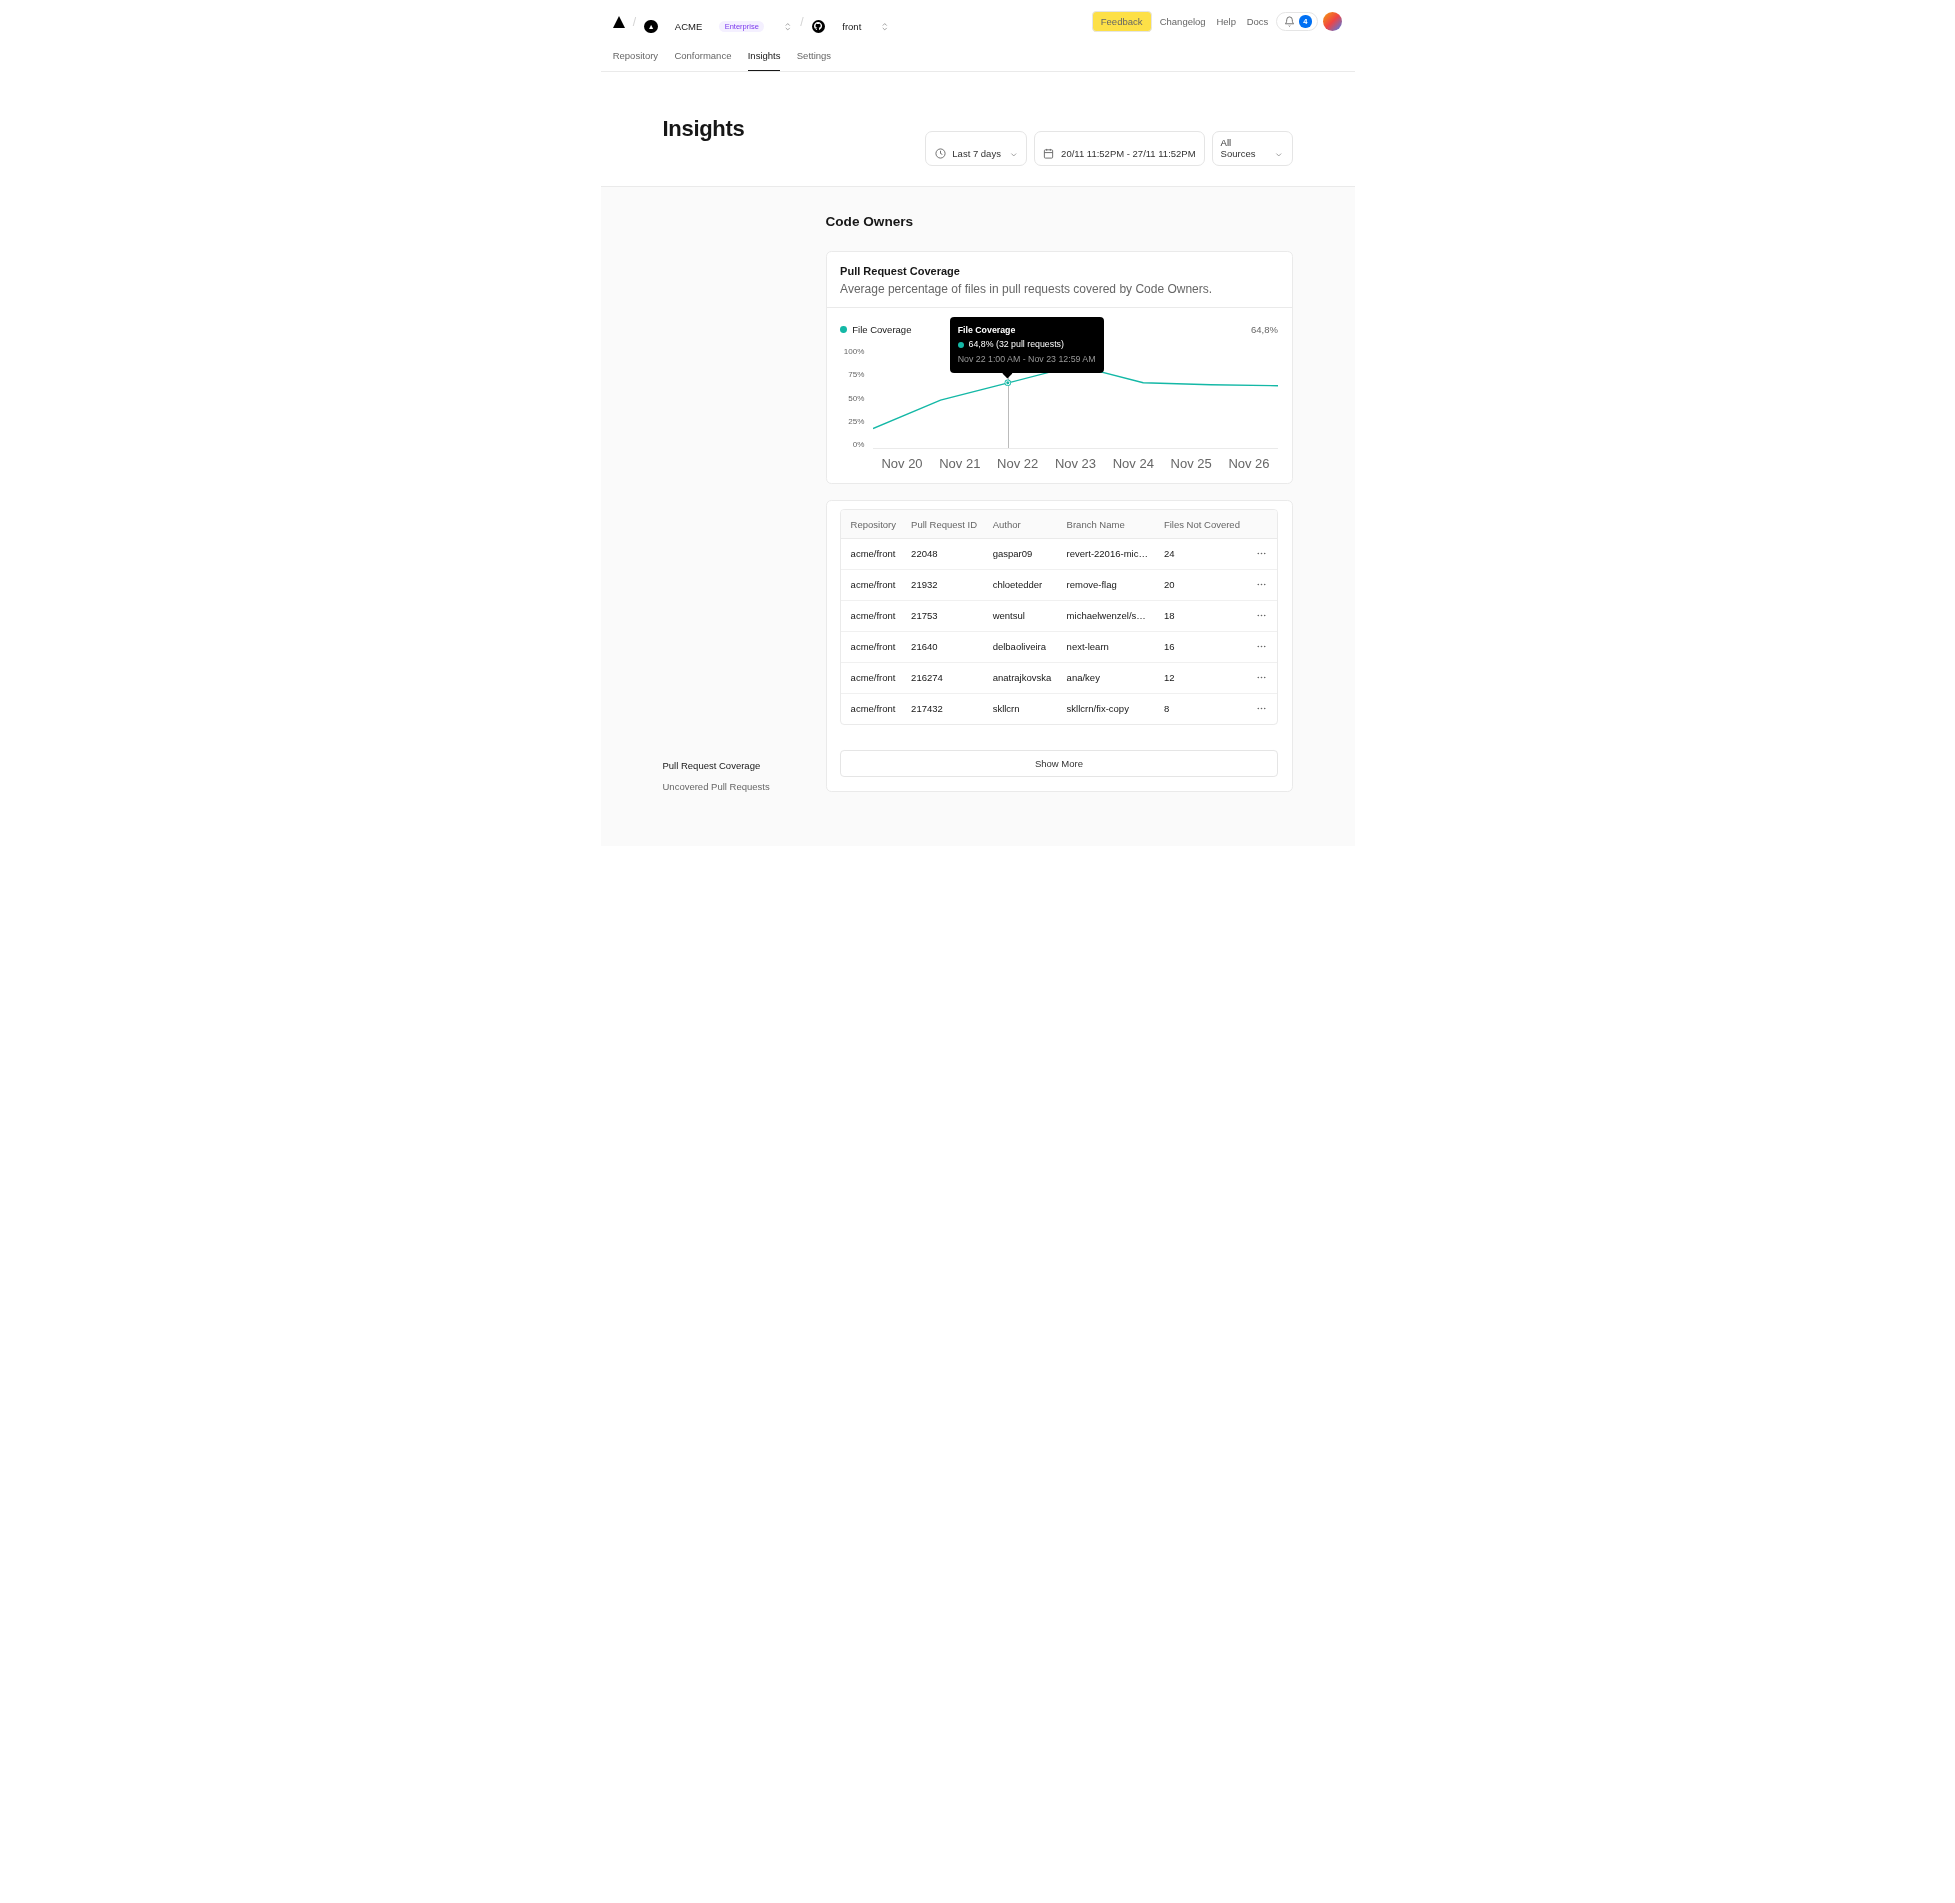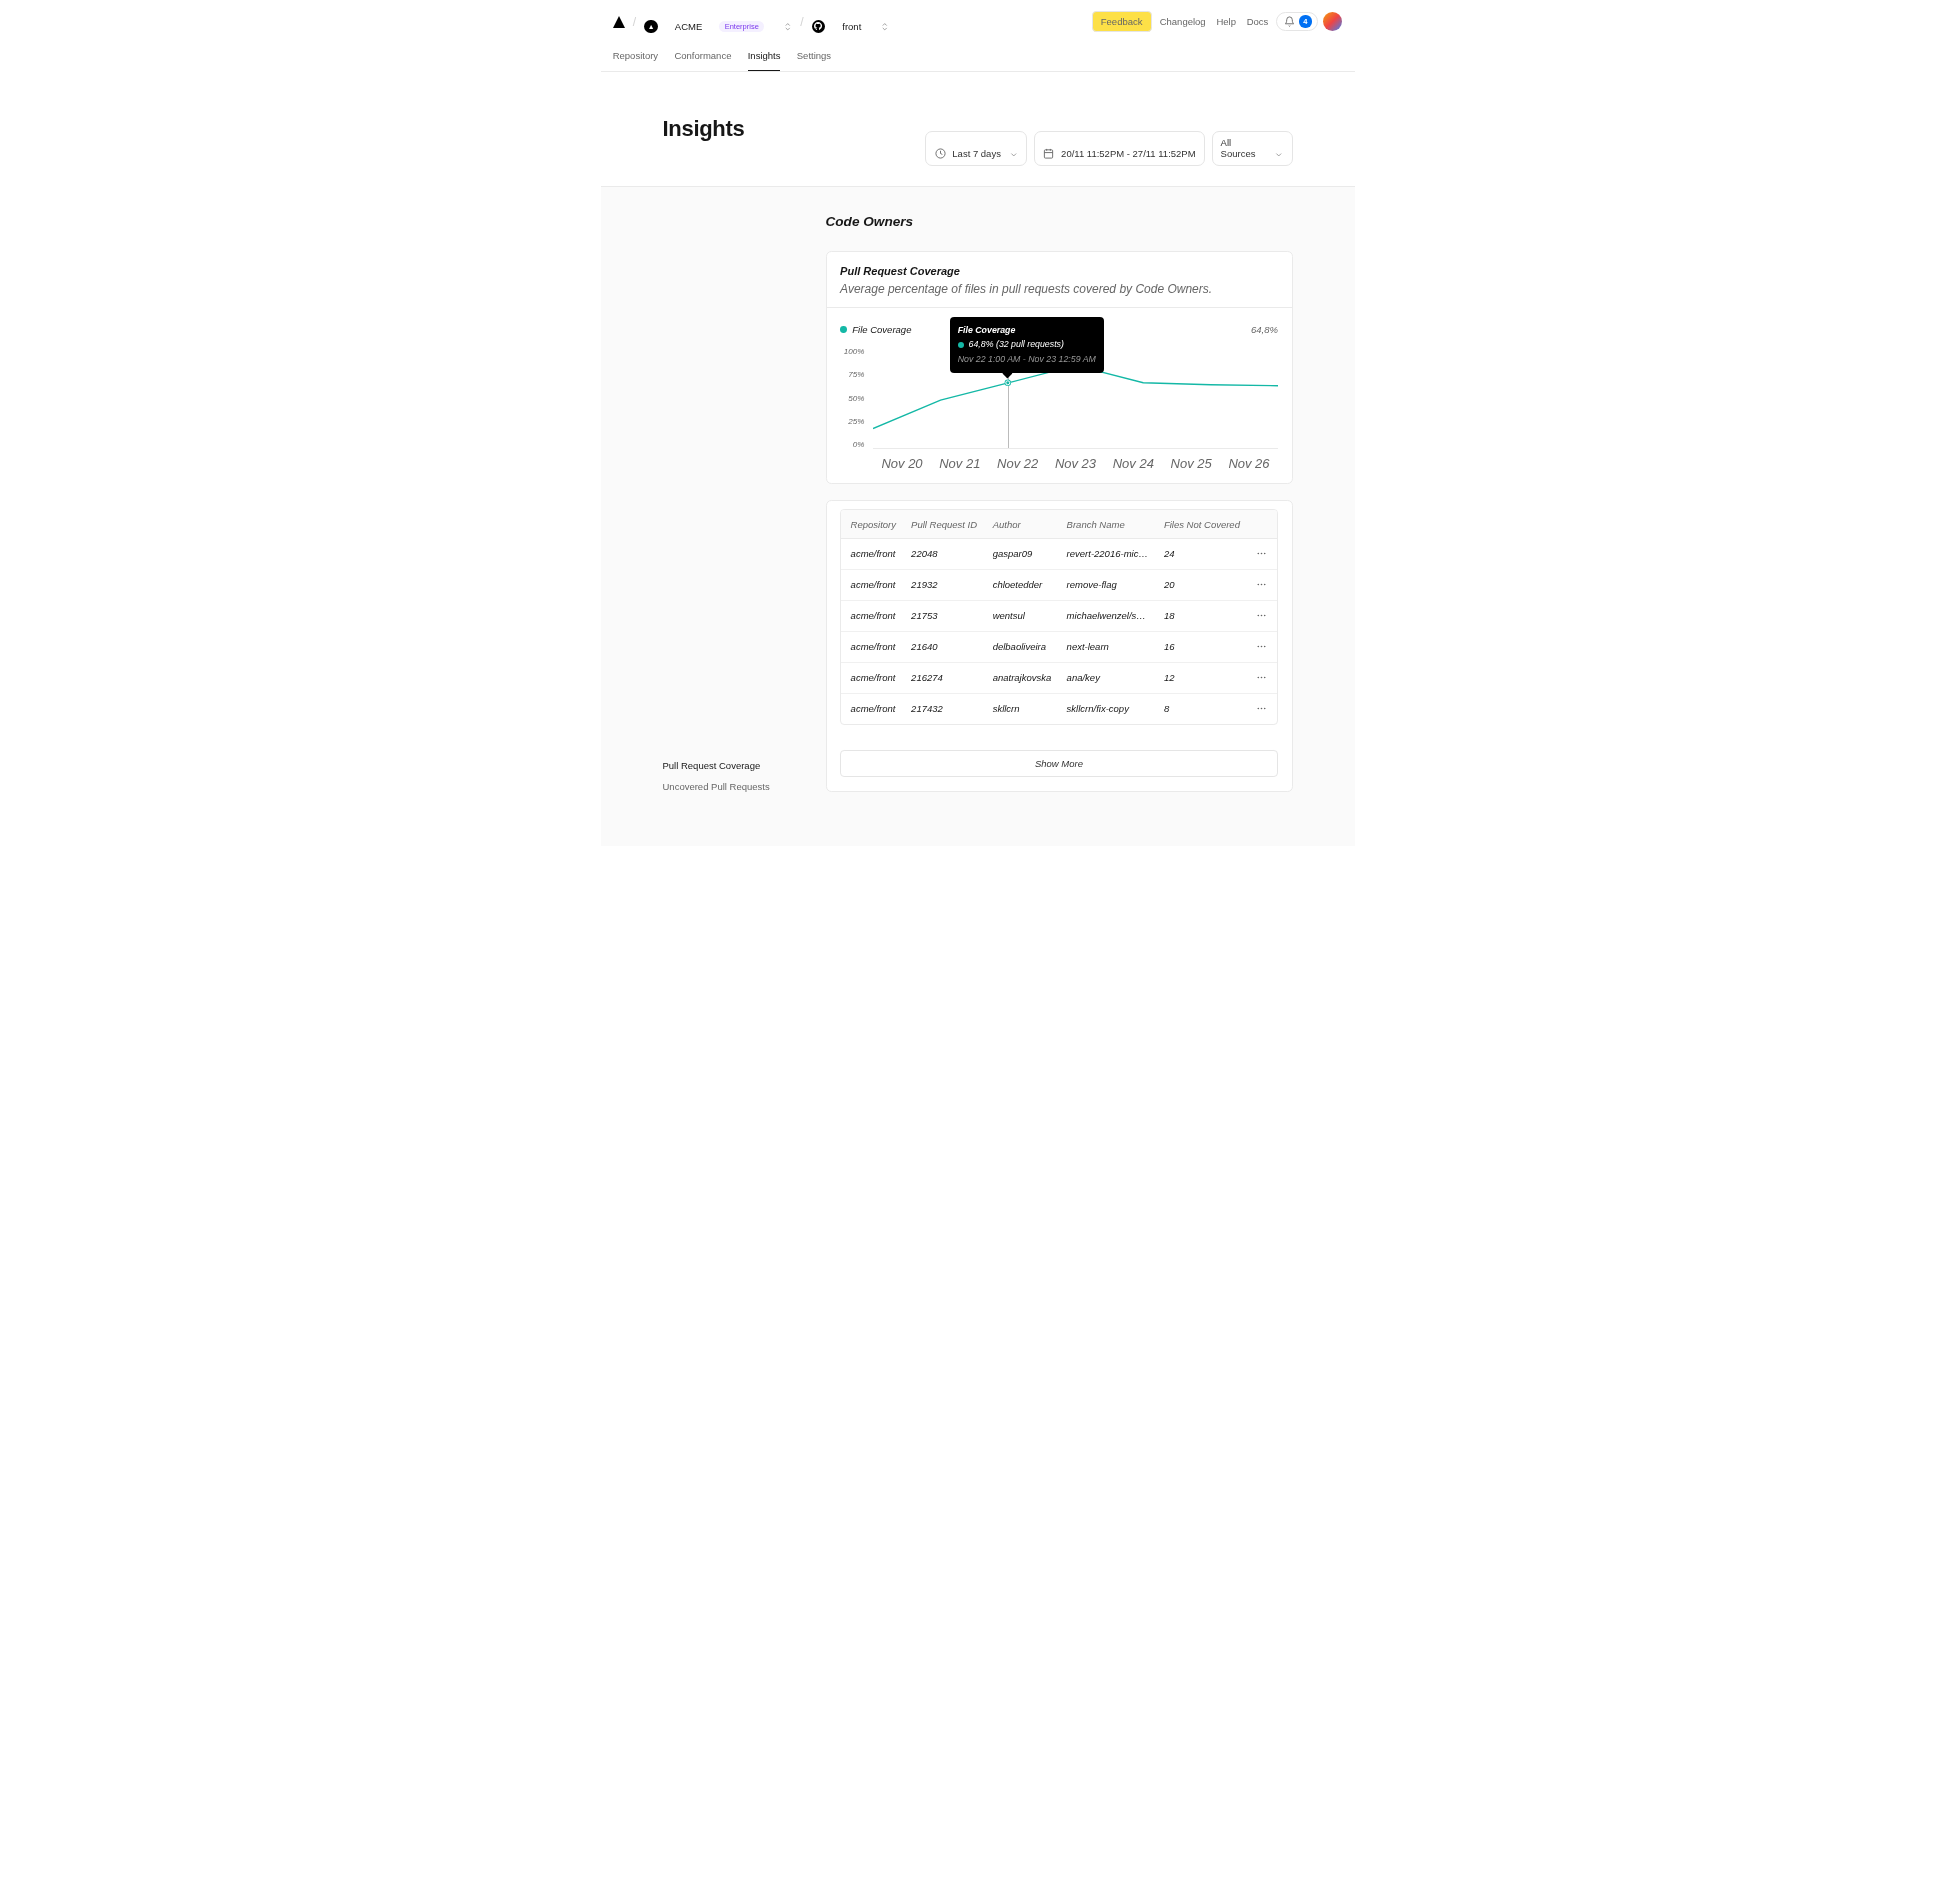--- a/index.html
+++ b/index.html
@@ -26,21 +26,21 @@
   .page-header { background:#fff; border-bottom:0.7px solid #eaeaea; padding:20.4px 62px; display:flex; justify-content:space-between; align-items:center; }
   .page-title { font-size:22px; font-weight:600; letter-spacing:-0.3px; }
   .header-controls { display:flex; gap:6.8px; }
   .select-box { border:0.7px solid #e5e5e5; border-radius:7px; background:#fff; padding:5.4px 8.1px; display:inline-flex; align-items:flex-end; gap:6.8px; color:#333; font-size:9.5px; cursor:pointer; min-height:24.4px;margin-top:39px; }
   .select-box .icon { color:#666; display:inline-flex; }
   .select-box .chev { color:#888; margin-left:auto; }
   .content { display:flex; gap:27px; padding:27px 62px 54px;align-items:flex-end; }
   .side-nav { width:136px; flex-shrink:0; display:flex; flex-direction:column; gap:9.5px; padding-top:2.7px; }
   .side-nav a { color:#666; font-size:9.5px; cursor:pointer; text-decoration:none; }
   .side-nav a.active { color:#171717; font-weight:500; }
-  .main { flex:1; display:flex; flex-direction:column; gap:16.3px;font-style:italic; }
+  .main { flex:1; display:flex; flex-direction:column; gap:16.3px; }
   .section-title { font-size:13.6px; font-weight:600; margin-bottom:5.4px; }
   .card { background:#fff; border:0.7px solid #eaeaea; border-radius:5.4px; overflow:hidden; }
   .card-header { padding:13.6px 13.6px 11px; }
   .card-header h3 { font-size:11px; font-weight:600; margin-bottom:4.1px; }
   .card-header p { font-size:12px; color:#666; }
   .chart-wrap { border-top:0.7px solid #eaeaea; padding:16.3px 13.6px 12.2px; }
   .chart-top { display:flex; justify-content:space-between; align-items:center; margin-bottom:12.2px; }
   .legend { display:inline-flex; align-items:center; gap:5.4px; font-size:9.5px; font-weight:500; }
   .legend-dot { width:6.8px; height:6.8px; border-radius:50%; background:#14b8a6; }
   .chart-val { font-size:9.5px; color:#666; }

